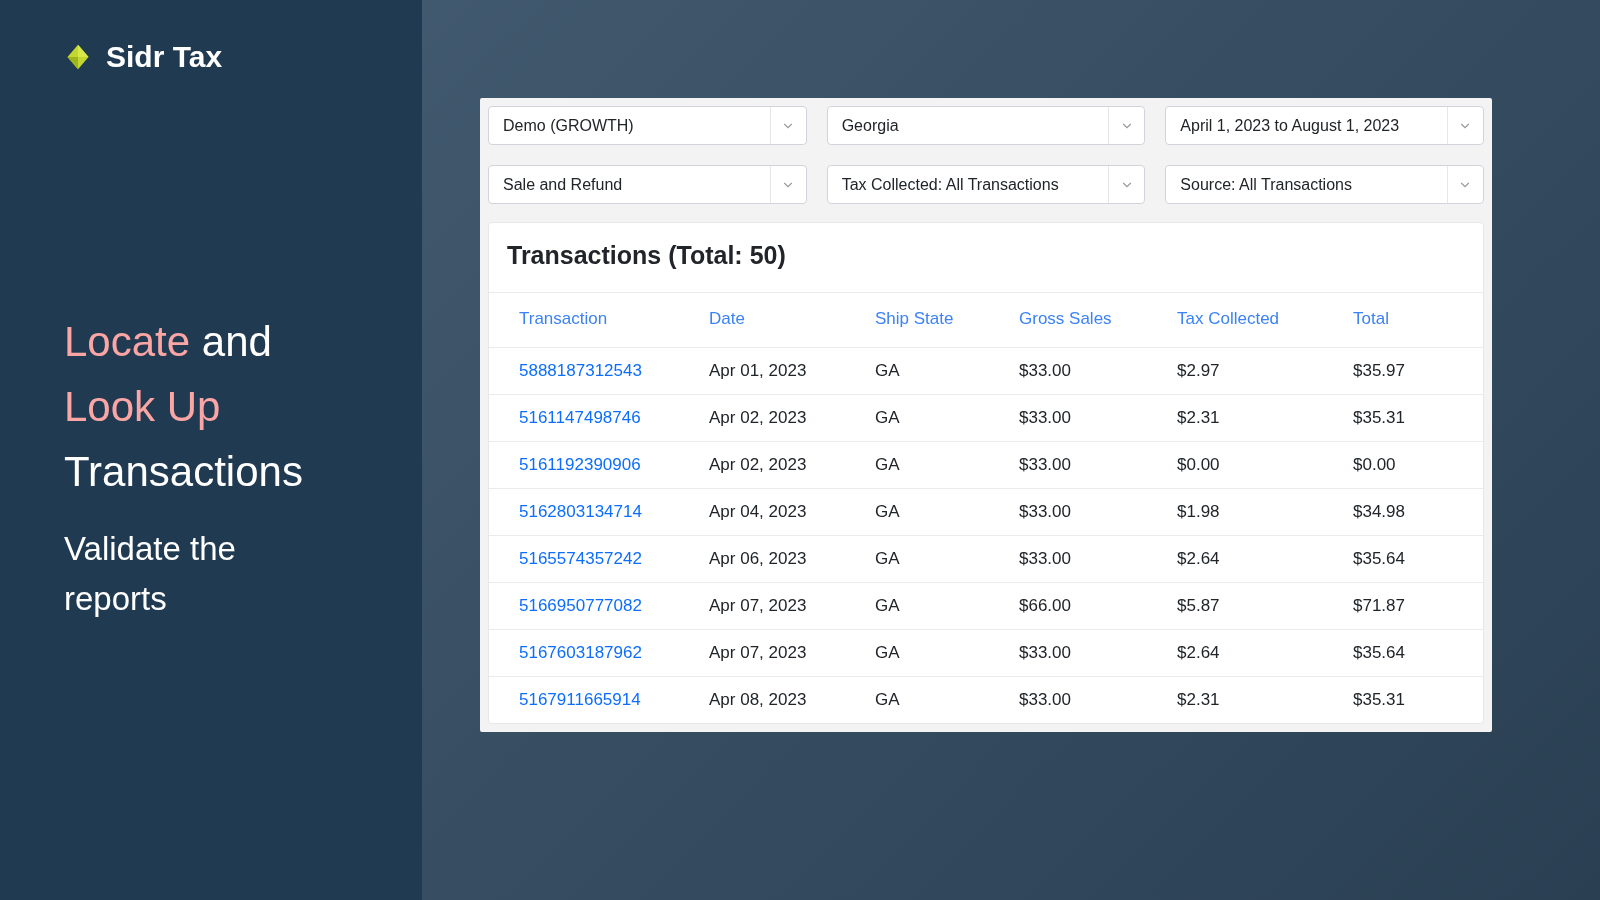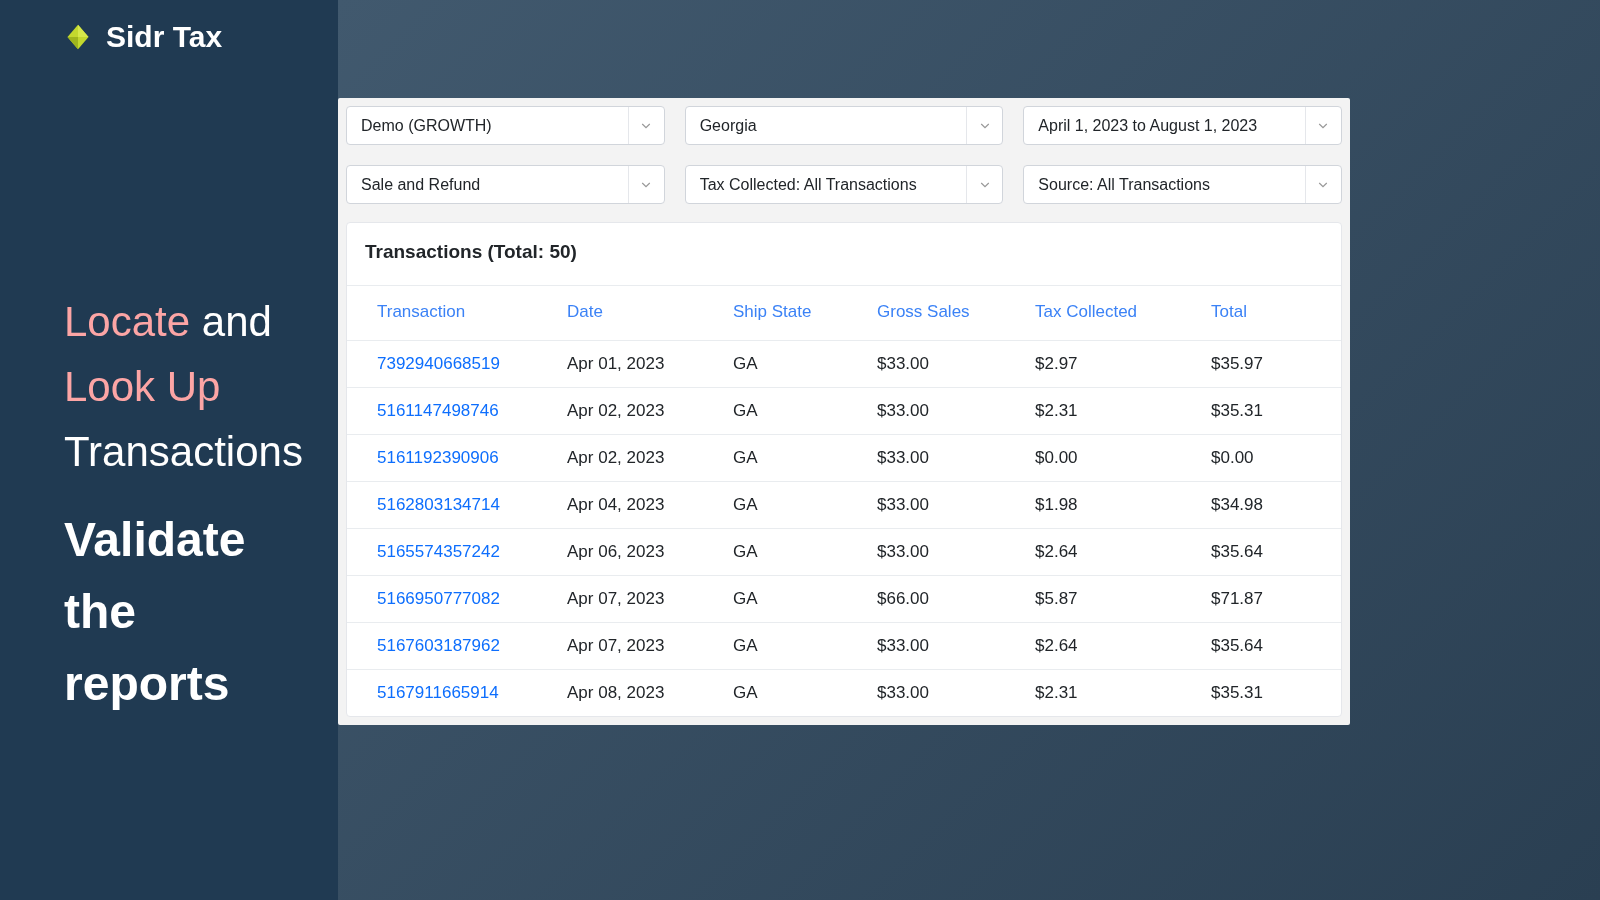--- a/index.html
+++ b/index.html
@@ -4,23 +4,23 @@
   <style>
     * { margin: 0; padding: 0; box-sizing: border-box; }
     body {
       font-family: -apple-system, BlinkMacSystemFont, 'Segoe UI', Arial, sans-serif;
       width: 1600px;
       height: 900px;
       display: flex;
       overflow: hidden;
     }
     .sidebar {
-      width: 338px;
+      width: 422px;
       background: #203a52;
-      padding: 20px 64px;
+      padding: 40px 64px;
       color: #fff;
     }
     .logo-row {
       display: flex;
       align-items: center;
       gap: 14px;
       margin-bottom: 235px;
     }
     .logo-icon {
       width: 28px;
@@ -33,29 +33,30 @@
     }
     .heading {
       font-size: 42px;
       font-weight: 500;
       line-height: 1.55;
       margin-bottom: 20px;
       color: #fff;
     }
     .heading .accent { color: #fca5a5; margin-top: 16px; }
     .subheading {
-      font-size: 48px;
-      font-weight: 700;
+      font-size: 33px;
+      font-weight: 400;
       line-height: 1.5;
       color: #fff;
     }
     .main {
       flex: 1;
       background: linear-gradient(135deg, #41596e 0%, #2a3f52 100%);
       padding-top: 98px;
+      padding-left: 58px;
     }
     .panel {
       width: 1012px;
       background: #f3f3f3;
       border-radius: 2px;
       padding: 8px;
     }
     .filters {
       display: grid;
       grid-template-columns: 1fr 1fr 1fr;
@@ -88,21 +89,21 @@
     .dropdown-arrow svg {
       width: 14px;
       height: 14px;
     }
     .card {
       background: #fff;
       border-radius: 4px;
       border: 1px solid #e5e7eb;
     }
     .card-title {
-      font-size: 19px;
+      font-size: 25px;
       font-weight: 700;
       color: #212529;
       padding: 18px 18px 22px 18px;
     }
     table {
       width: 100%;
       border-collapse: collapse;
     }
     th, td {
       text-align: left;
@@ -225,21 +226,21 @@
             <th>Transaction</th>
             <th>Date</th>
             <th>Ship State</th>
             <th>Gross Sales</th>
             <th>Tax Collected</th>
             <th>Total</th>
           </tr>
         </thead>
         <tbody id="table-body">
             <tr>
-              <td><a class="txn-link">7392940668519</a></td>
+              <td><a class="txn-link">5888187312543</a></td>
               <td>Apr 01, 2023</td>
               <td>GA</td>
               <td>$33.00</td>
               <td>$2.97</td>
               <td>$35.97</td>
             </tr>
             <tr>
               <td><a class="txn-link">5161147498746</a></td>
               <td>Apr 02, 2023</td>
               <td>GA</td>

